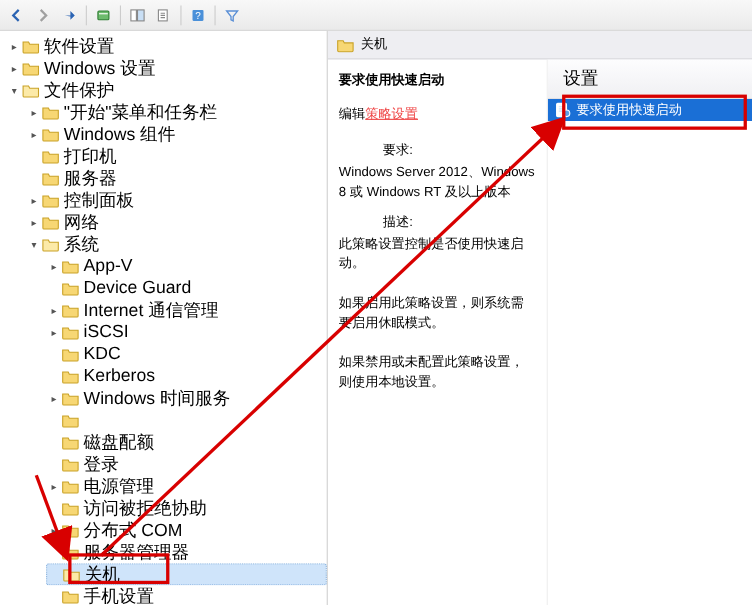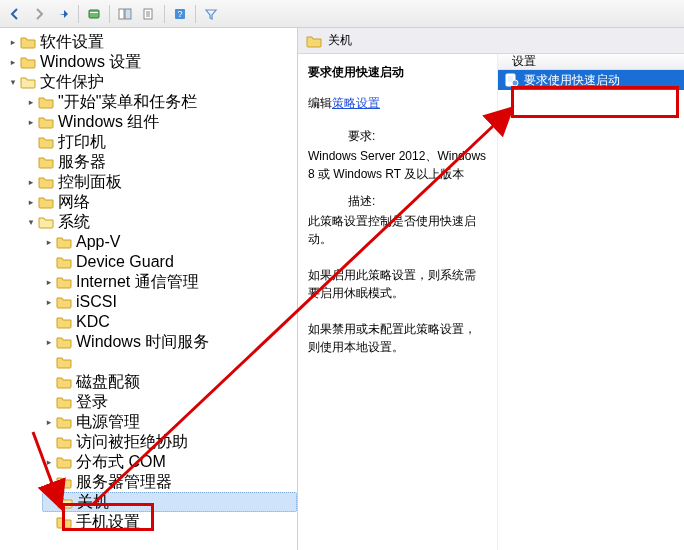--- a/index.html
+++ b/index.html
@@ -120,36 +120,36 @@
     padding: 10px 10px 10px 10px;
     border-right: 1px solid #eee;
     overflow: hidden;
     font-size: 12px;
   }
   .policy-title {
     font-weight: bold;
     margin-bottom: 14px;
   }
   .edit-line { margin-bottom: 16px; }
-  .edit-line a { color: #1d4ed8; text-decoration: underline; cursor: pointer; font-family: Liberation Mono, monospace; }
+  .edit-line a { color: #ef4444; text-decoration: underline; cursor: pointer; font-family: Liberation Mono, monospace; }
   .sect-label { margin-bottom: 2px; margin-left: 40px; }
   .sect-body  { margin-bottom: 10px; line-height: 1.5; }
   .detail-right {
     flex: 1;
     display: flex;
     flex-direction: column;
   }
   .list-header {
-    height: 16px;
+    height: 36px;
     display: flex;
     align-items: center;
     padding-left: 14px;
     background: linear-gradient(#fdfdfe, #f0f0f3);
     border-bottom: 1px solid #e0e0e4;
-    font-size: 12px;
+    font-size: 16px;
   }
   .list-body { flex: 1; overflow: auto; }
   .list-item {
     height: 20px;
     display: flex;
     align-items: center;
     padding-left: 6px;
     font-size: 12px;
   }
   .list-item.selected {
@@ -396,20 +396,31 @@
                         <span class="folder-ic">
                           <svg width="16" height="14" viewBox="0 0 16 14">
                             <path d="M1 3h5l1 2h8v7a1 1 0 0 1-1 1H2a1 1 0 0 1-1-1z" fill="#f7d774" stroke="#c9a227"></path>
                           </svg>
                         </span>
                         <span class="tree-label">KDC</span>
                       </div>
                     </li>
                     <li>
                       <div class="tree-row">
+                        <span class="twisty none"></span>
+                        <span class="folder-ic">
+                          <svg width="16" height="14" viewBox="0 0 16 14">
+                            <path d="M1 3h5l1 2h8v7a1 1 0 0 1-1 1H2a1 1 0 0 1-1-1z" fill="#f7d774" stroke="#c9a227"></path>
+                          </svg>
+                        </span>
+                        <span class="tree-label">Kerberos</span>
+                      </div>
+                    </li>
+                    <li>
+                      <div class="tree-row">
                         <span class="twisty ">▸</span>
                         <span class="folder-ic">
                           <svg width="16" height="14" viewBox="0 0 16 14">
                             <path d="M1 3h5l1 2h8v7a1 1 0 0 1-1 1H2a1 1 0 0 1-1-1z" fill="#f7d774" stroke="#c9a227"></path>
                           </svg>
                         </span>
                         <span class="tree-label">Windows 时间服务</span>
                       </div>
                     </li>
                     <li>

